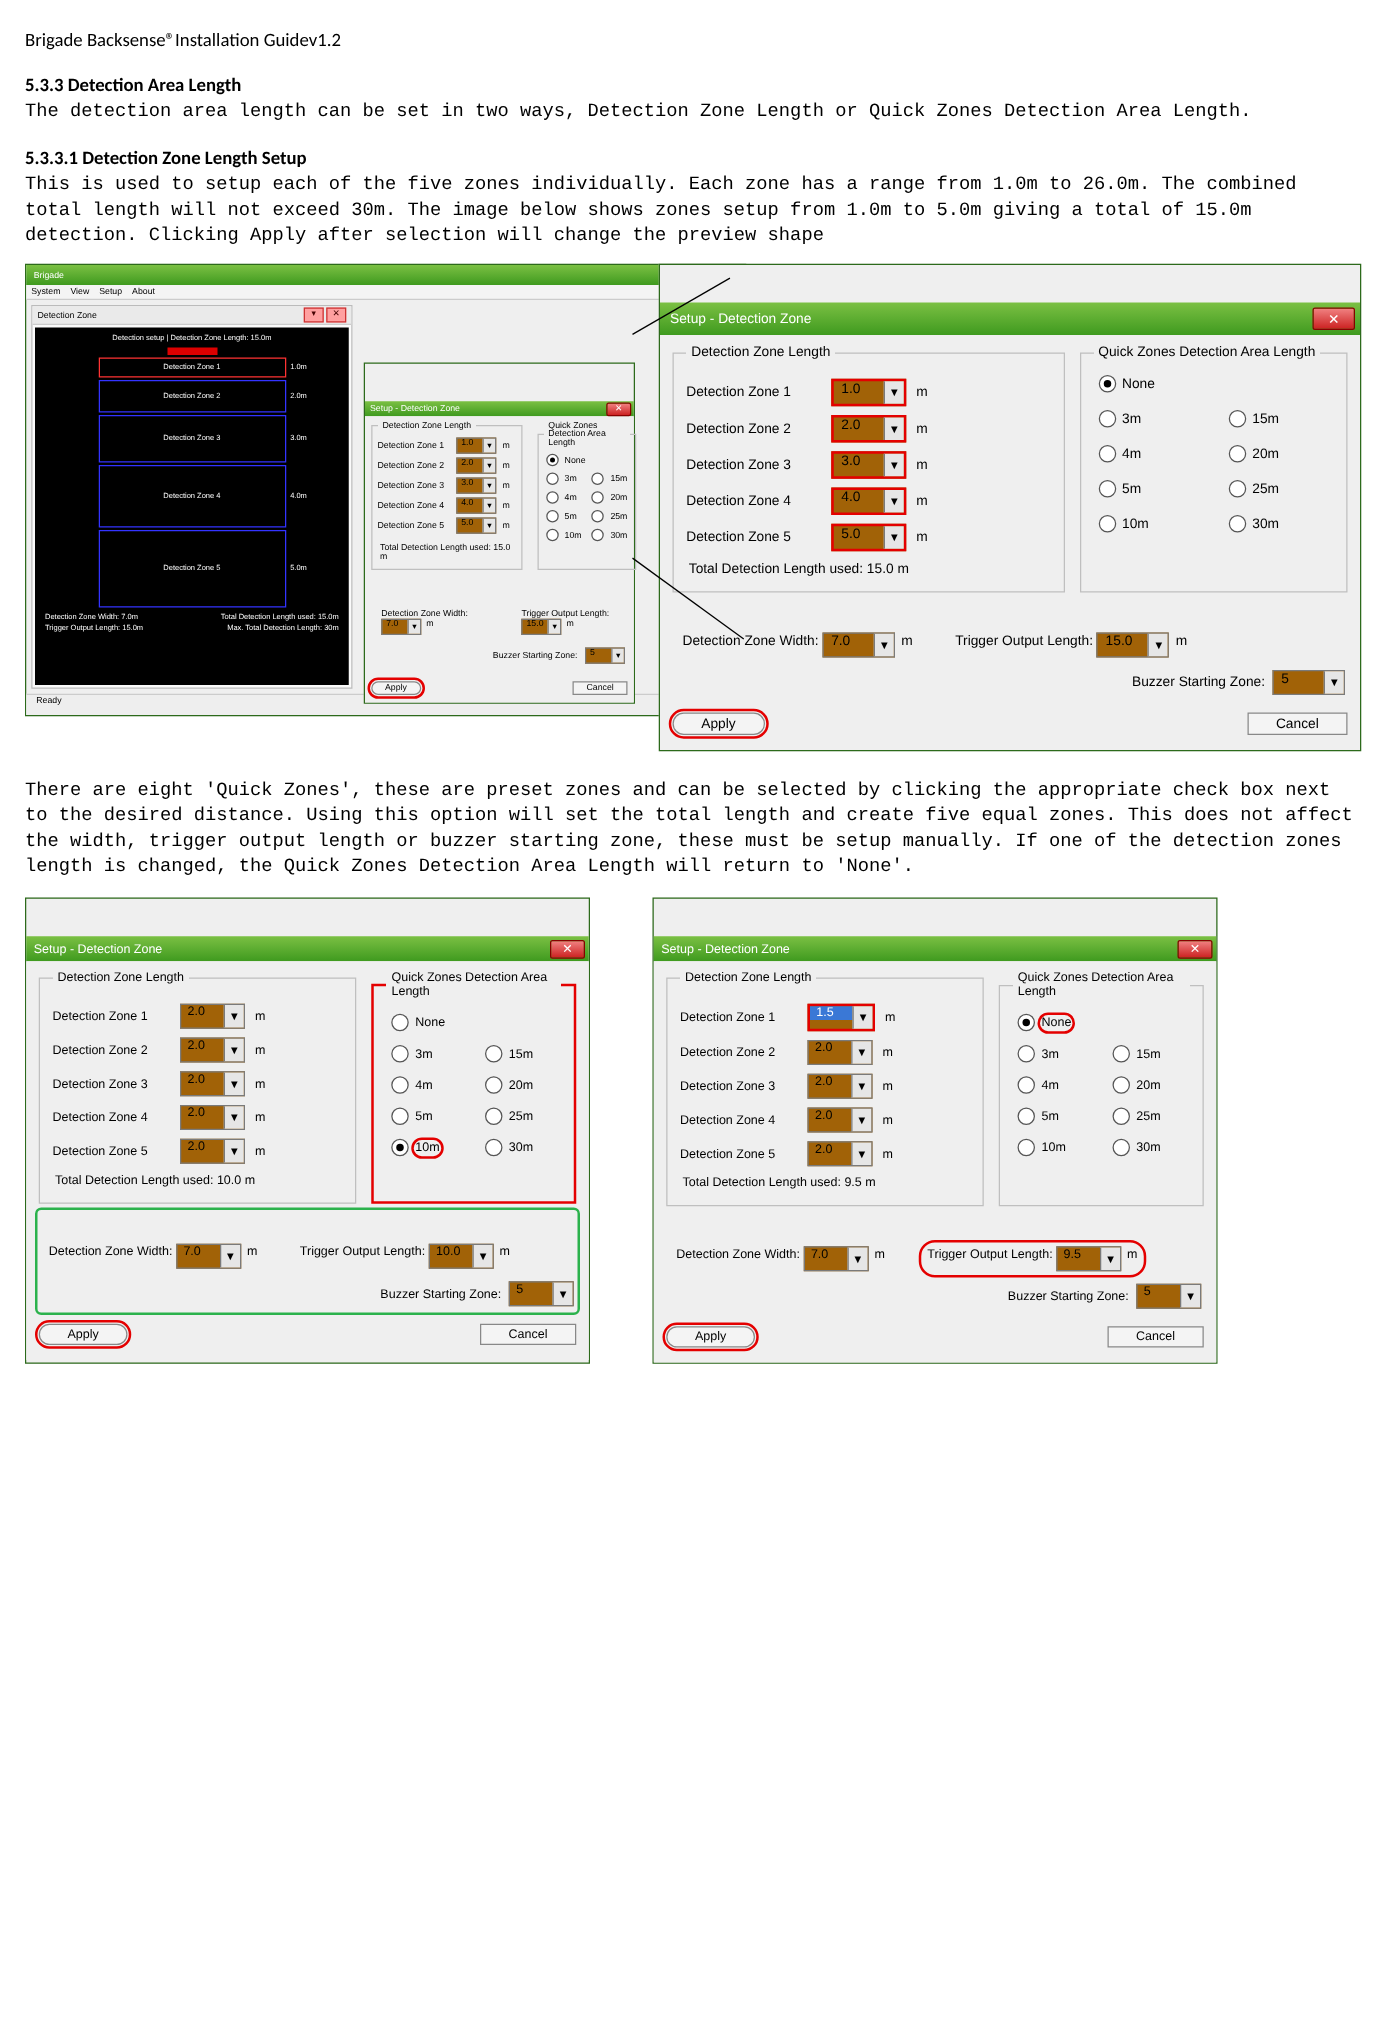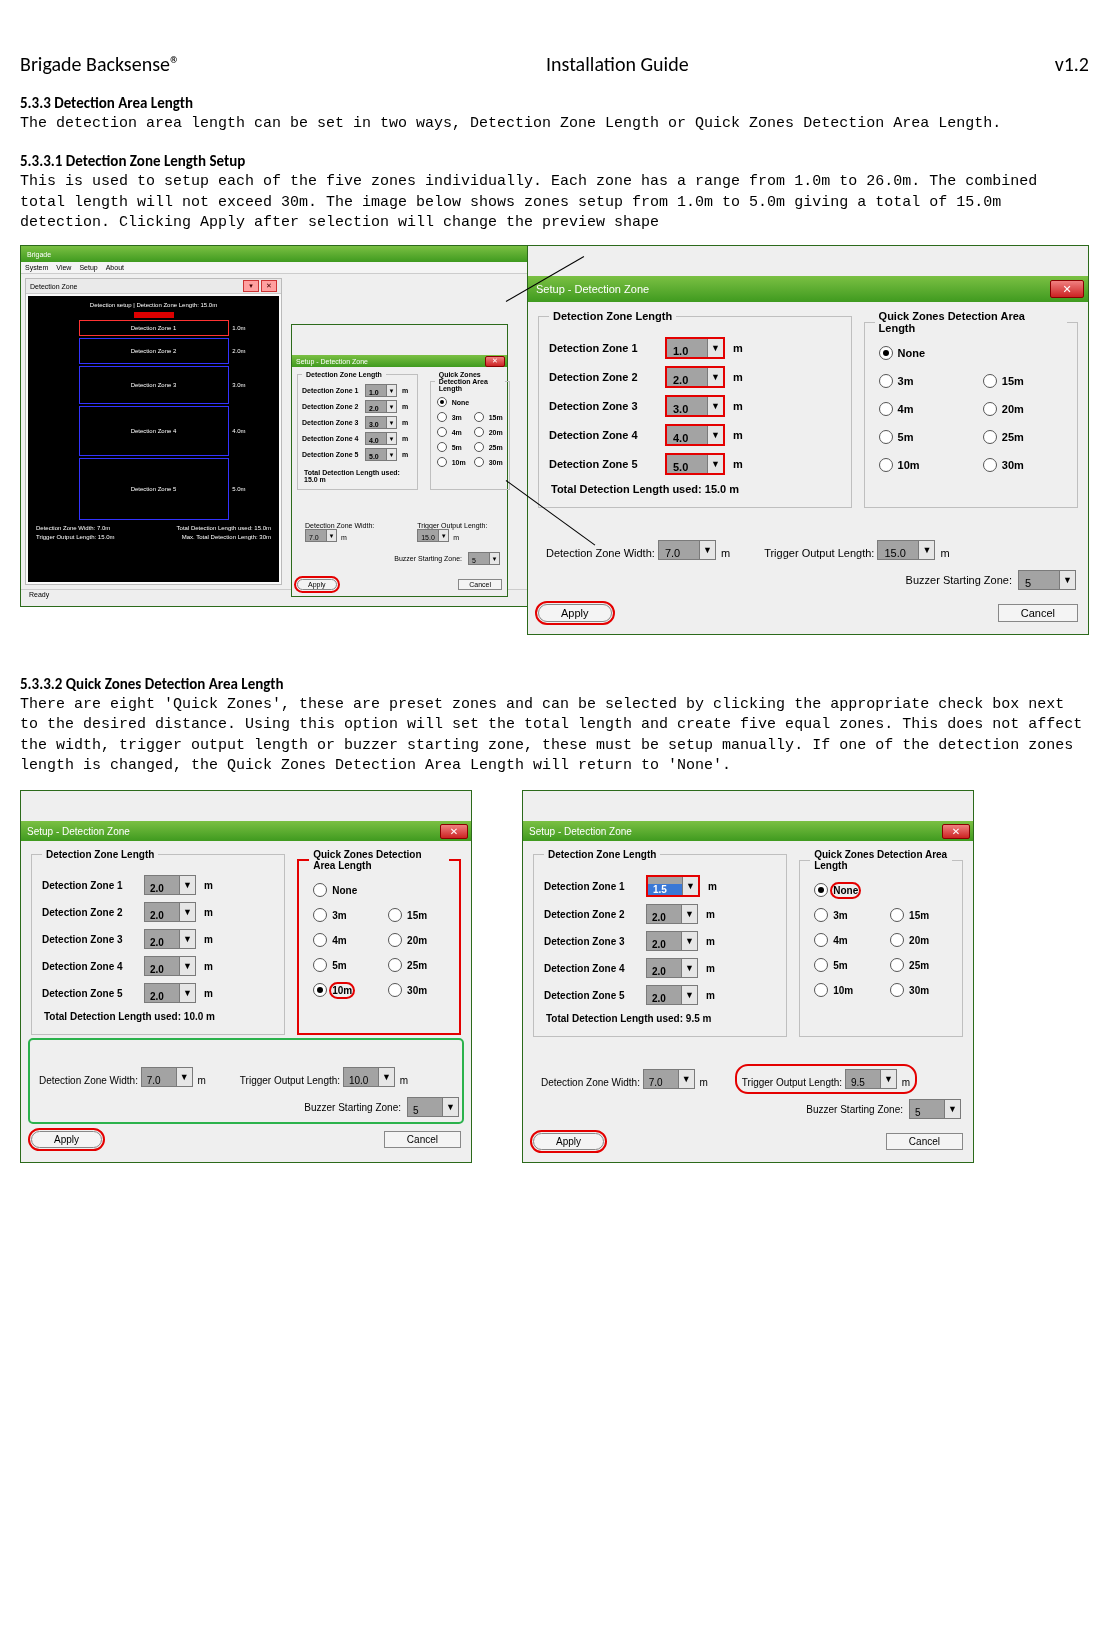--- a/index.html
+++ b/index.html
@@ -7,23 +7,22 @@
     font-size: 15px;
     color: #000;
     margin: 0;
     padding: 24px 20px;
     width: 1109px;
     box-sizing: border-box;
     background: #fff;
   }
   .header-row, .footer-row {
     display: flex;
-    justify-content: space-between;
-    font-size: 20px;
-    margin-top: 28px;
+    justify-content: flex-start;
+    font-size: 15px;
   }
   .section-heading {
     font-weight: bold;
     margin-top: 18px;
     margin-bottom: 2px;
   }
   .para {
     line-height: 1.35;
     font-family: Liberation Mono, monospace;
   }
@@ -64,41 +63,40 @@
   .dialog.tiny  .closebtn { width: 18px; height: 9px; font-size:7px;}
   .dialog-body {
     padding: 8px 10px 12px 10px;
     background: #efefef;
   }
   .dialog.tiny .dialog-body { padding: 4px 5px 6px 5px; }
   fieldset.group {
     border: 1px solid #bfbfbf;
     padding: 8px 10px 10px 10px;
     margin: 0;
-    font-weight: bold;
   }
   .dialog.tiny fieldset.group { padding: 3px 4px 4px 4px; }
   fieldset.group > legend {
     padding: 0 4px;
   }
   .top-row { display: flex; gap: 12px; }
   .top-row > fieldset:first-child { flex: 0 0 54%; }
   .top-row > fieldset:last-child  { flex: 1 1 auto; }
   .zone-row {
     display: flex; align-items: center; gap: 6px;
     margin: 7px 0;
   }
   .dialog.tiny .zone-row { margin: 3px 0; gap:3px;}
   .zone-label { width: 110px; }
   .dialog.small .zone-label { width: 96px; }
   .dialog.tiny  .zone-label { width: 60px; }
   .combo {
-    display: inline-flex; align-items: flex-end;
+    display: inline-flex; align-items: flex-start;
     border: 1px solid #7a7a7a;
-    background: #a3a3a3;
+    background: #a16207;
     height: 18px;
   }
   .dialog.tiny .combo { height: 11px; }
   .combo .val { padding: 0 6px; min-width: 28px; text-align: left; }
   .dialog.small .combo .val { min-width: 24px; padding:0 5px;}
   .dialog.tiny  .combo .val { min-width: 14px; padding:0 3px;}
   .combo .arrow {
     width: 15px; height: 100%;
     background: #e6e6e6;
     border-left: 1px solid #7a7a7a;
@@ -552,21 +550,20 @@
         <span class="wbtn">Cancel</span>
       </div>
     </div></div>
   </div>
 
   <div class="connector1" style="left:486px; top:56px; width:90px; transform:rotate(-30deg);"></div>
   <div class="connector2" style="left:486px; top:235px; width:110px; transform:rotate(36deg);"></div>
 </div>
 
 <div style="height:40px;"></div>
-<div class="section-heading">5.3.3.2 Quick Zones Detection Area Length</div>
 <div class="para">There are eight 'Quick Zones', these are preset zones and can be selected by clicking the appropriate check box next to the desired distance. Using this option will set the total length and create five equal zones. This does not affect the width, trigger output length or buzzer starting zone, these must be setup manually. If one of the detection zones length is changed, the Quick Zones Detection Area Length will return to 'None'.</div>
 
 <div class="fig2-row">
   <div class="dialog small" id="dlg-q10">
     <div class="titlebar">
       <span>Setup - Detection Zone</span>
       <span class="closebtn">✕</span>
     </div>
     <div class="dialog-body">
       <div class="top-row">

